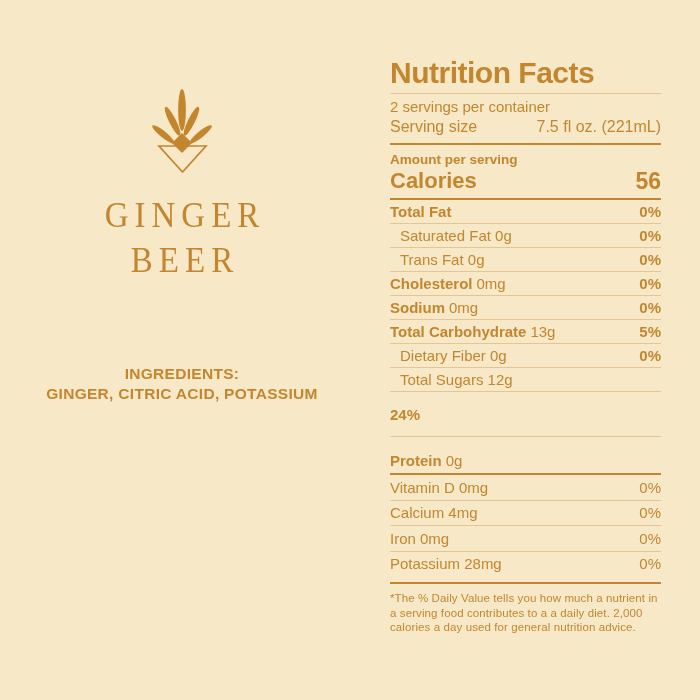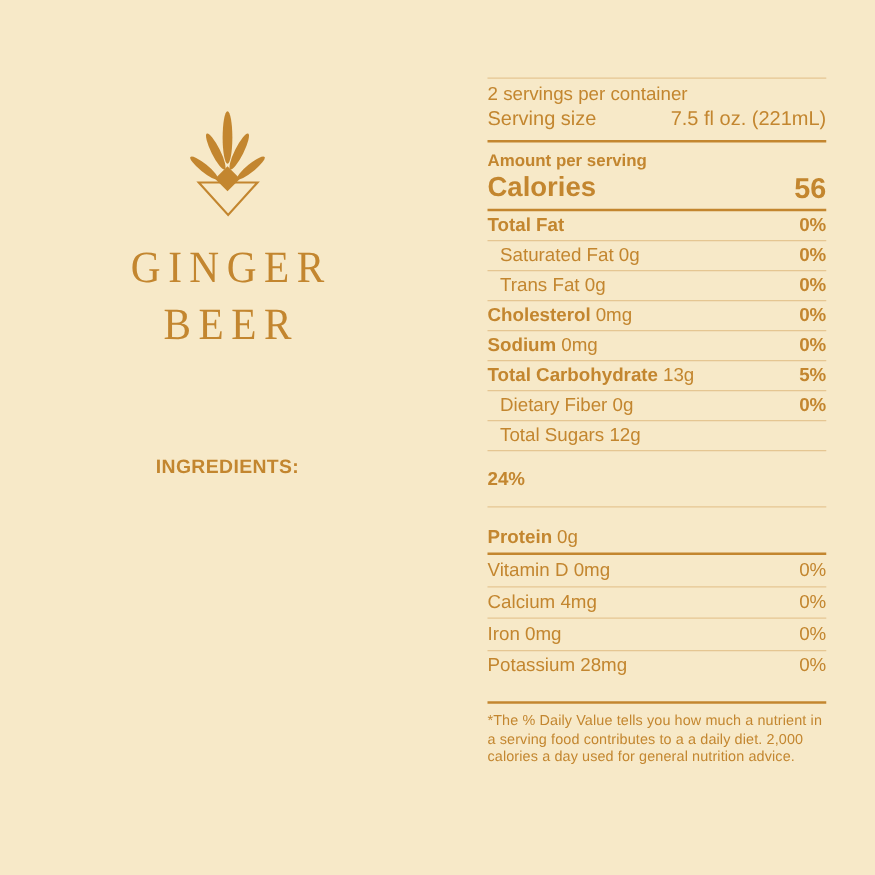--- a/index.html
+++ b/index.html
@@ -38,21 +38,21 @@
   .nrow .amt{margin-left:4px;}
   .i1 .lbl{padding-left:10px;}
   .i2 .lbl{padding-left:22px;}
   .pct{font-weight:bold;}
   .tall{min-height:44px;}
   .tall .lbl span{display:block;line-height:16px;}
   .prow{border-bottom:none;min-height:32px;align-items:flex-end;padding-bottom:4px;}
   .vrow{display:flex;justify-content:space-between;align-items:center;min-height:24.5px;
     font-size:15px;border-bottom:1px solid rgba(195,134,47,.35);}
   .vrow:last-of-type{border-bottom:none;}
-  .vitamins{margin-bottom:16px;}
+  .vitamins{margin-bottom:6px;}
   .footnote{font-size:11.5px;line-height:14.5px;margin-top:7px;letter-spacing:.1px;}
 </style>
 </head>
 <body>
 
 <div class="brand">
   <svg class="logo" width="66" height="86" viewBox="0 0 66 86" xmlns="http://www.w3.org/2000/svg">
     <g fill="#c3862f">
       <ellipse cx="33" cy="22" rx="3.9" ry="21"></ellipse>
       <ellipse cx="24.5" cy="33" rx="3.5" ry="16" transform="rotate(-26.5 24.5 35)"></ellipse>
@@ -62,24 +62,26 @@
     </g>
     <path d="M10 58 L57 58 L33.5 84 Z" fill="none" stroke="#c3862f" stroke-width="1.7"></path>
     <path d="M33 45 L43 55 L33 65 L23 55 Z" fill="#c3862f"></path>
   </svg>
   <div class="brand-name">
     <div>GINGER</div>
     <div>BEER</div>
   </div>
   <div class="ingredients">
     <div class="ing-title">INGREDIENTS:</div>
+    <div>GINGER, CITRIC ACID, POTASSIUM</div>
   </div>
 </div>
 
 <div class="panel">
+  <div class="nf-title">Nutrition Facts</div>
   <div class="hairline"></div>
 
   <div class="servings">2 servings per container</div>
 
   <div class="row srow">
     <span>Serving size</span>
     <span>7.5 fl oz. (221mL)</span>
   </div>
   <div class="bar2 sep1"></div>
 

